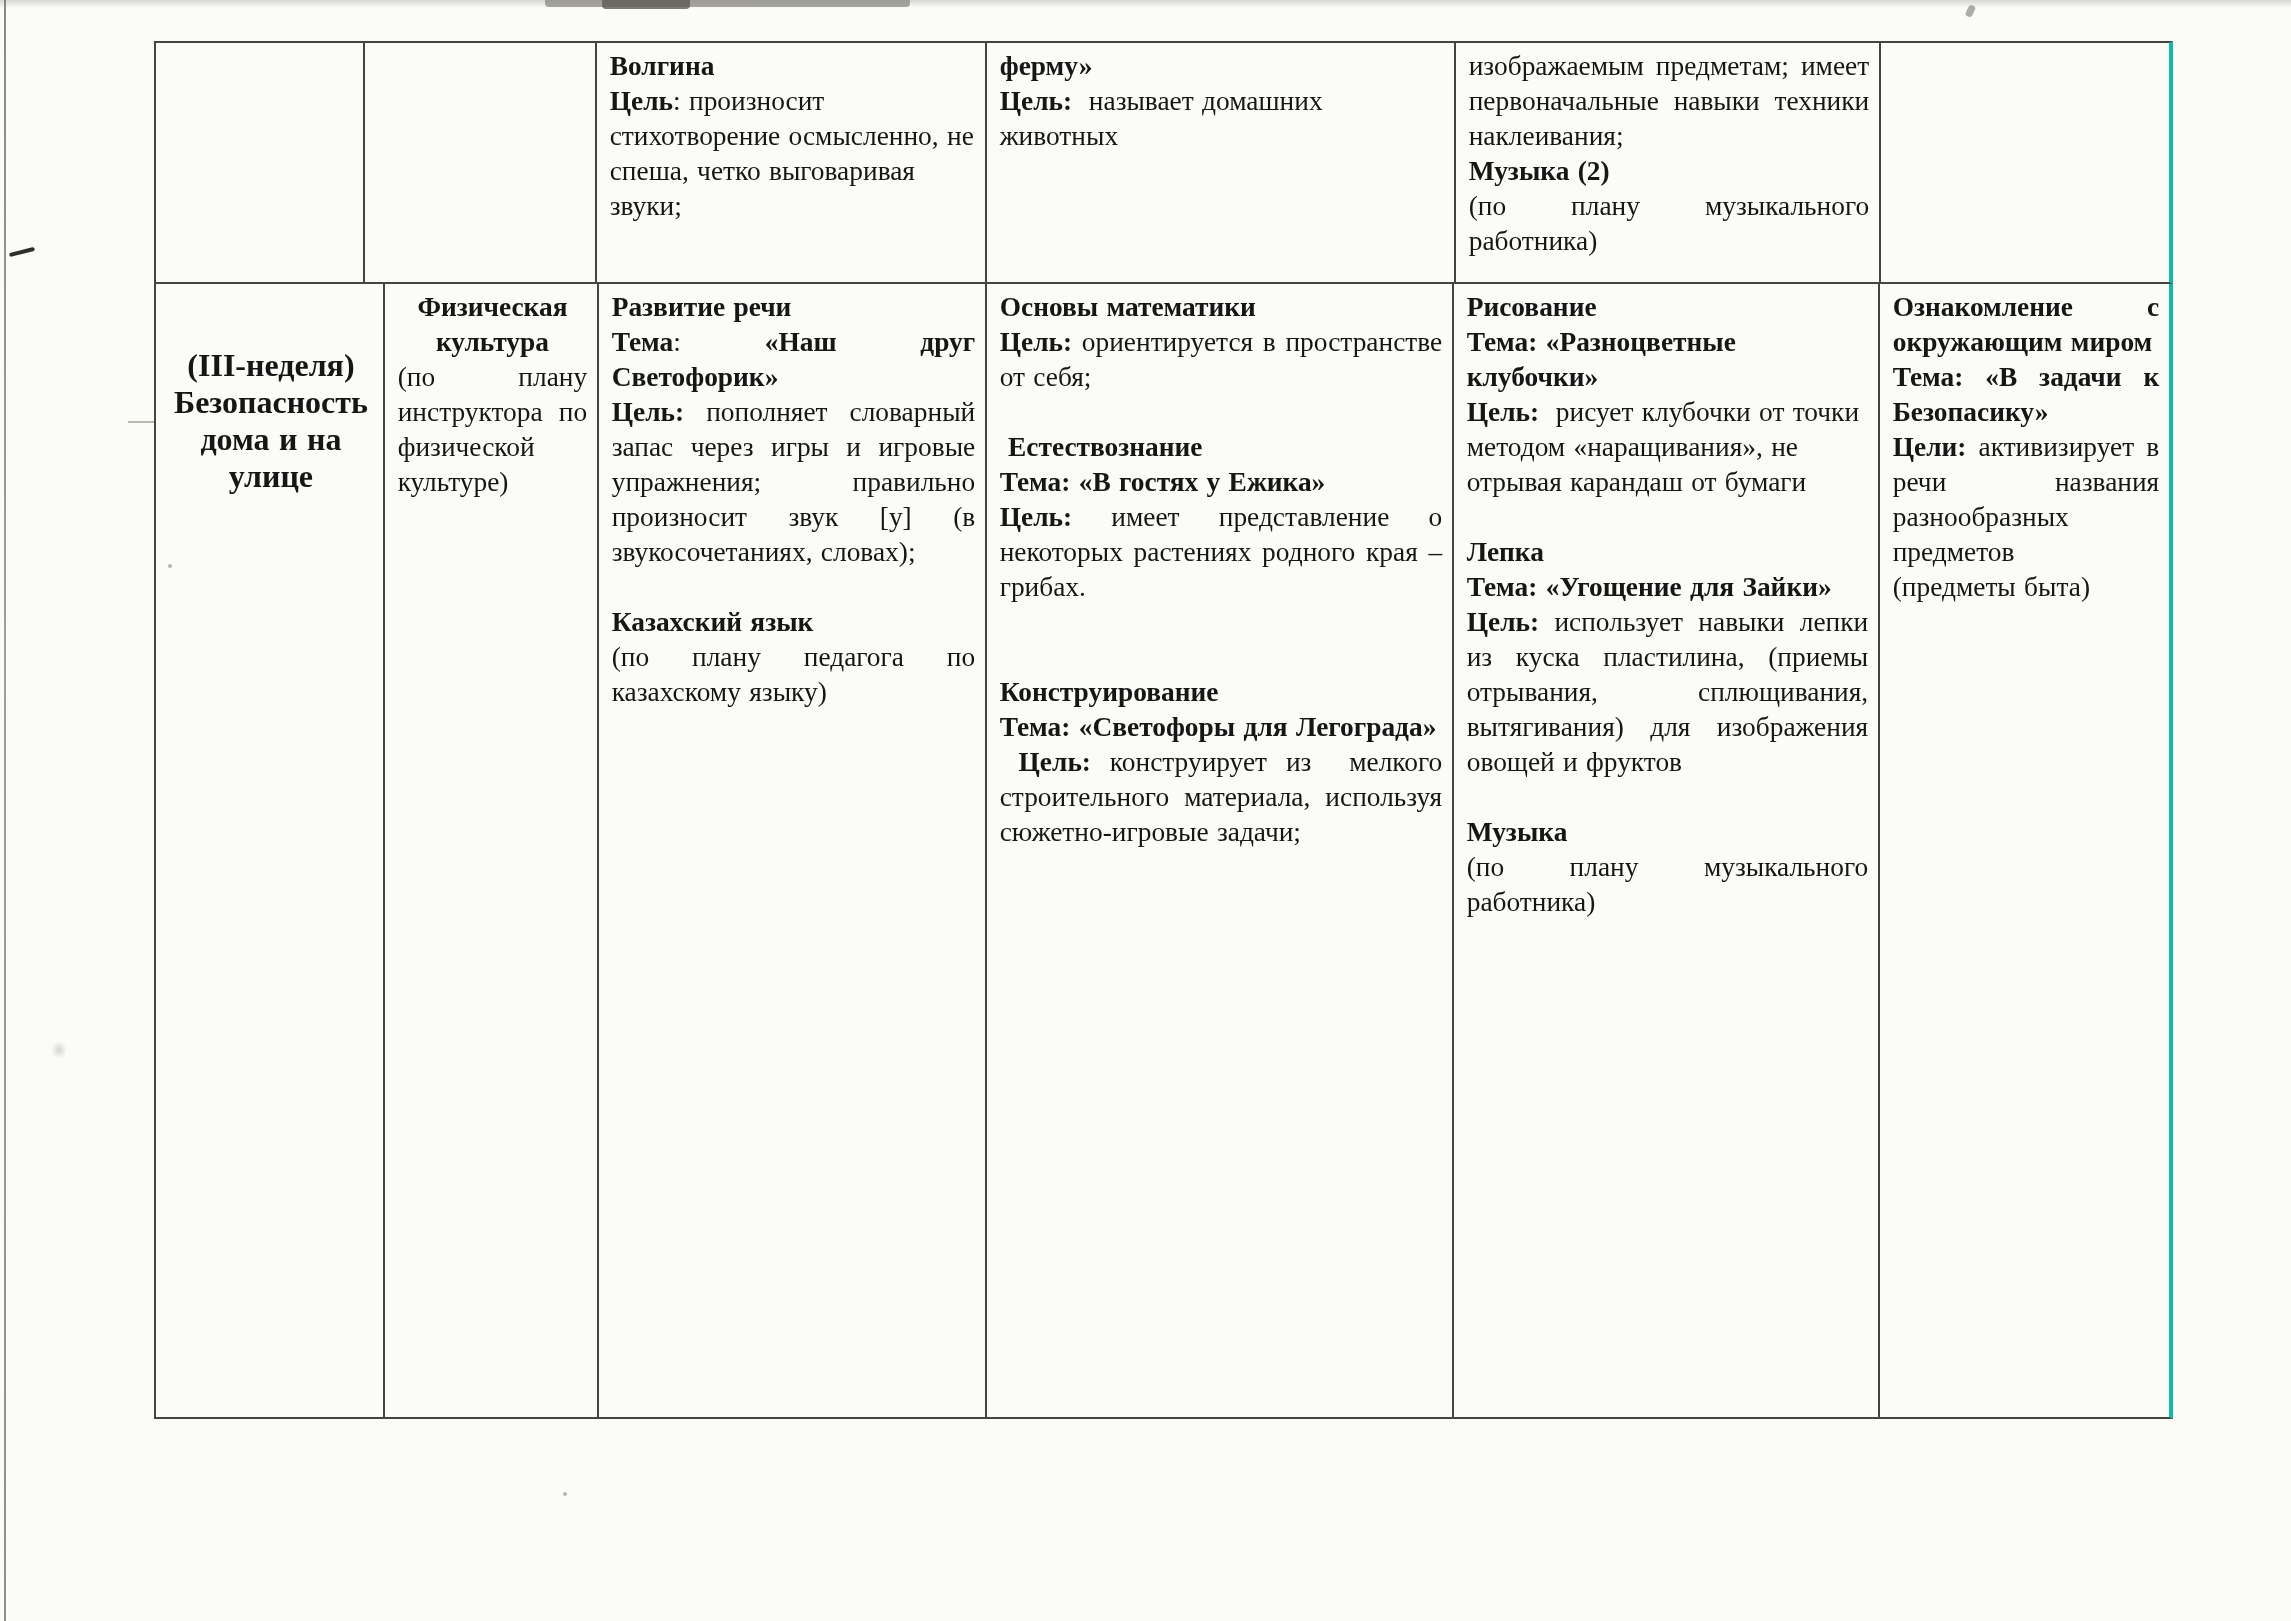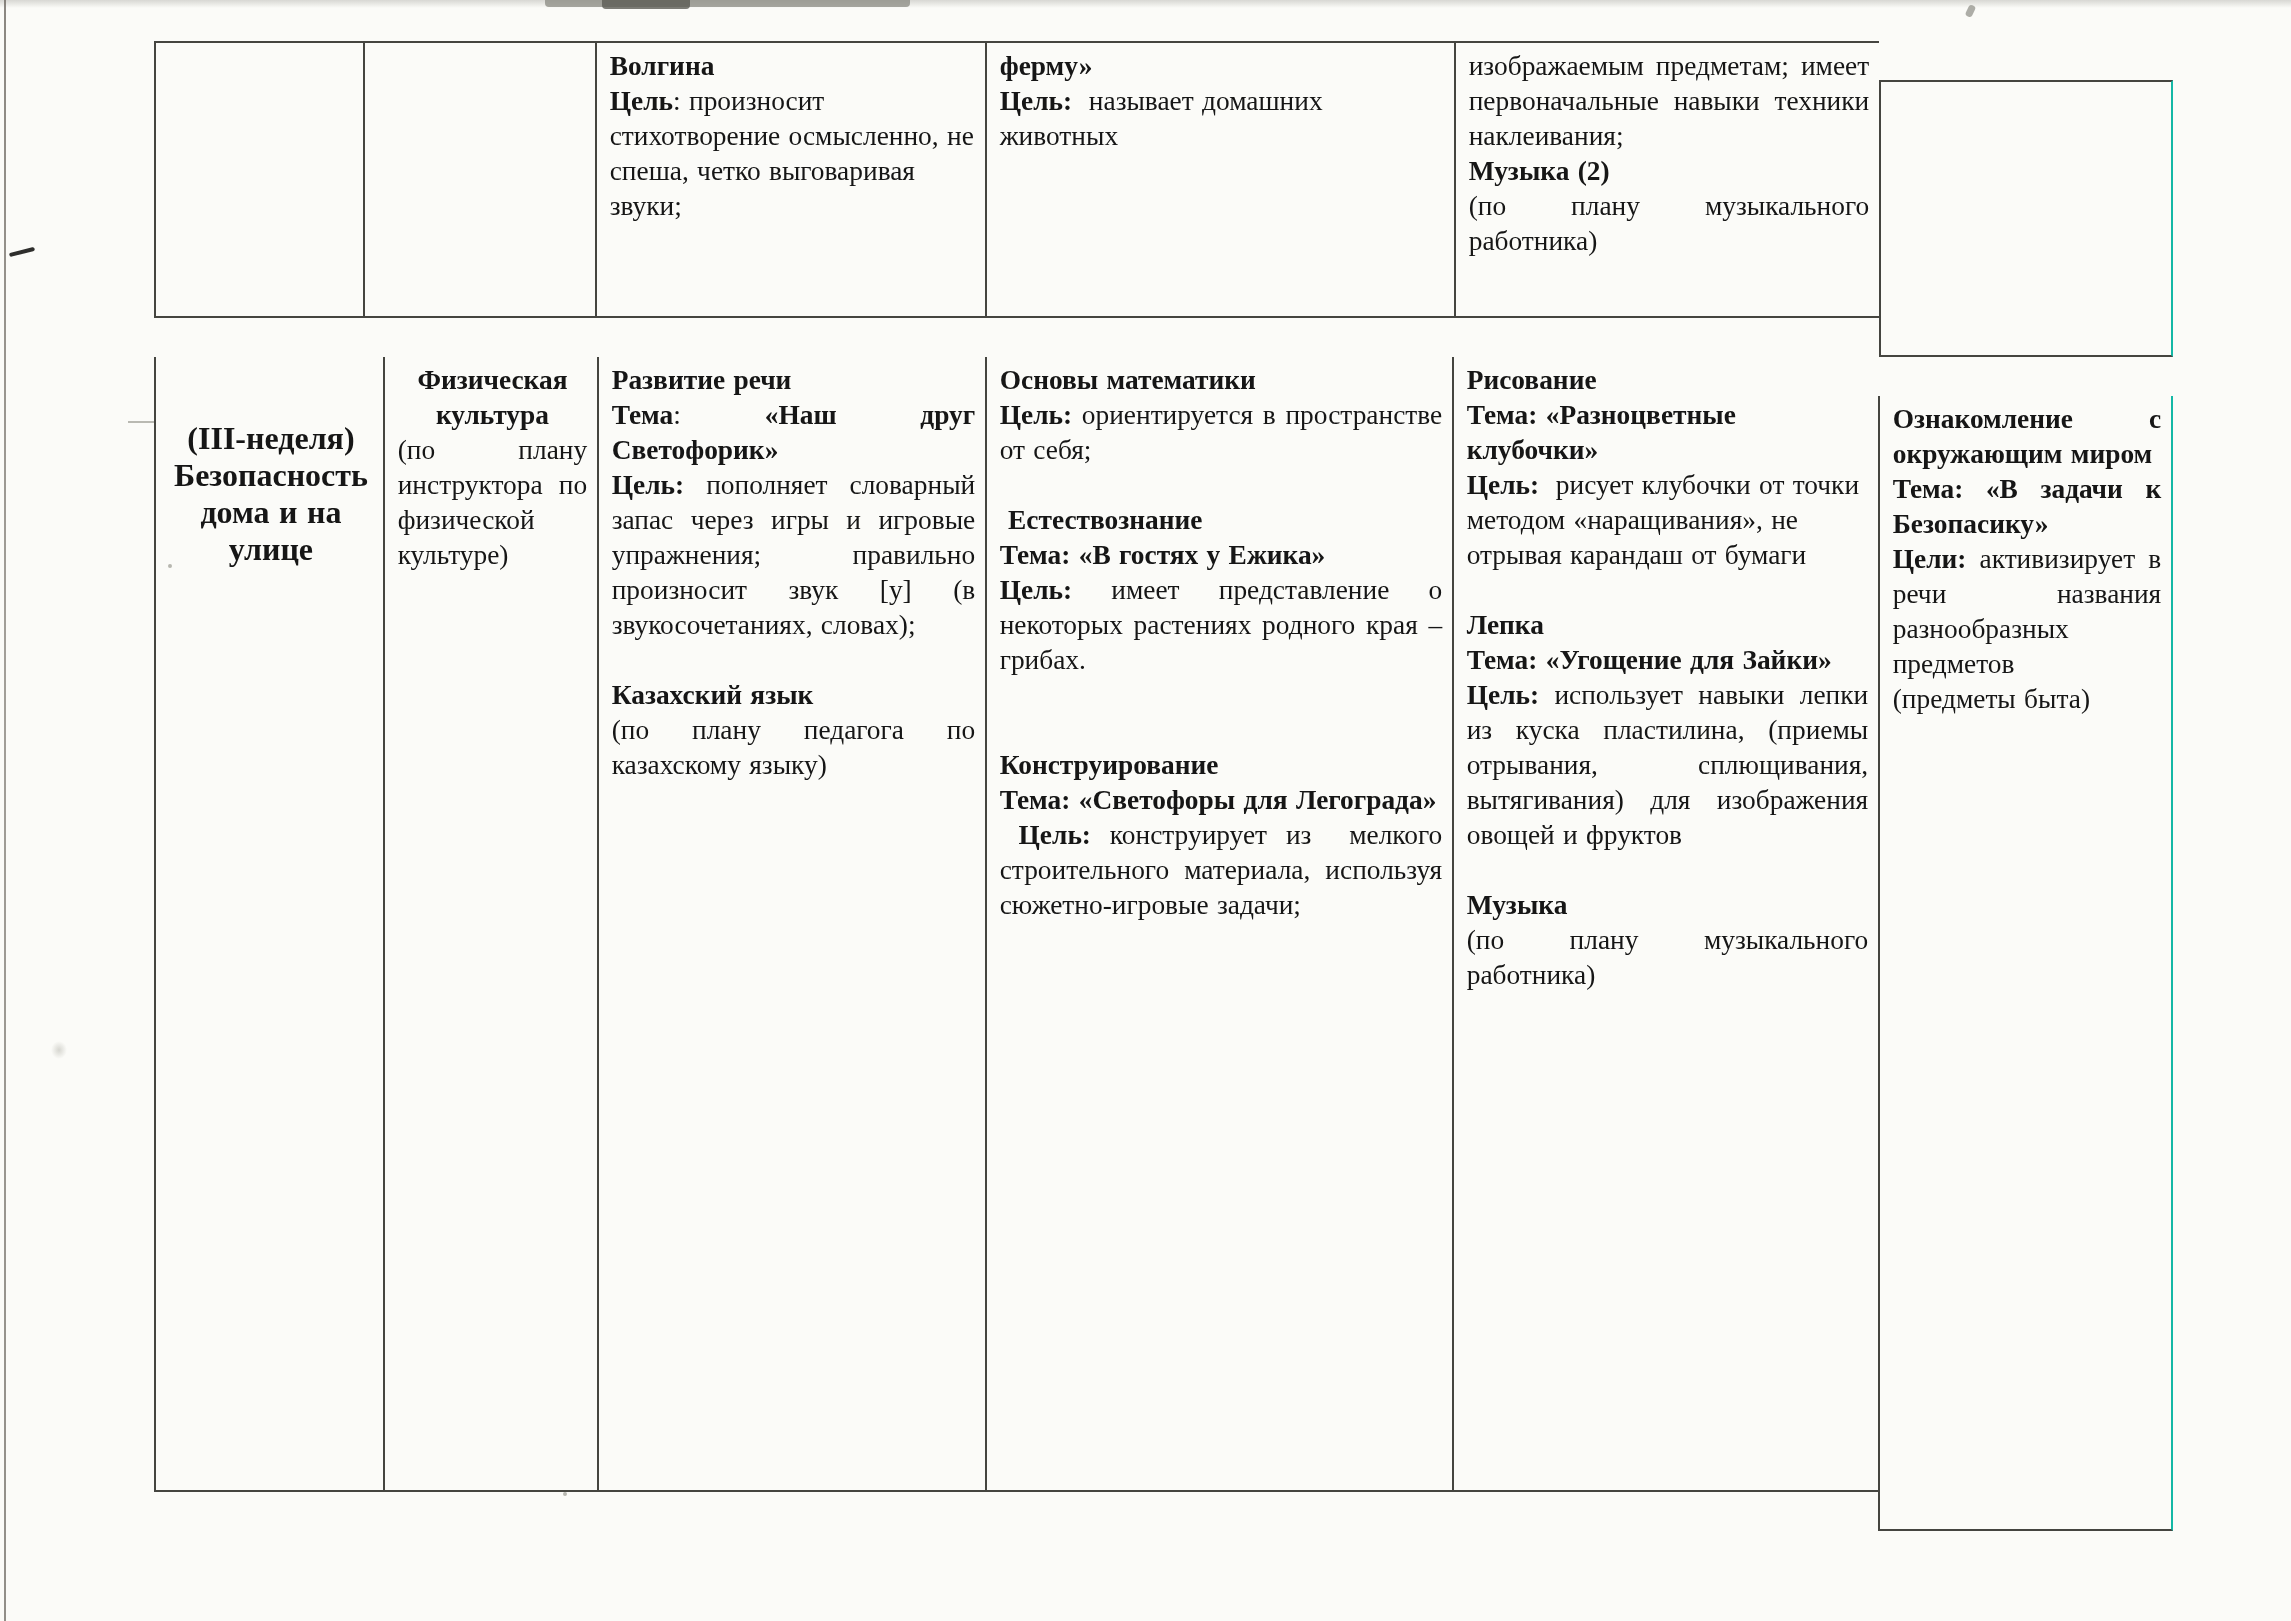--- a/index.html
+++ b/index.html
@@ -31,23 +31,23 @@
   .plan-table{position:absolute;left:154px;top:41px;width:2019px;}
   .trow{display:flex;}
   .cell{
     box-sizing:border-box;
     border-left:2px solid #454540;
     border-bottom:2px solid #454540;
     padding:5.9px 9.8px 5.9px 12.7px;
     font-size:27.4px;line-height:35px;word-spacing:1.5px;
     overflow:hidden;
   }
-  .trow1 .cell{border-top:2px solid #454540;height:277px;}
+  .trow1 .cell{border-top:2px solid #454540;height:243px;}
   .trow2 .cell{height:1135px;}
-  .cell.last{border-right:2px solid #14b8a6;margin-top:39px;}
+  .cell.last{border-right:4px solid #14b8a6;}
   
   .r1c0{width:209px}.r1c1{width:232px}.r1c2{width:390px}
   .r1c3{width:469px}.r1c4{width:425px}.r1c5{width:294px}
   
   .r2c0{width:229px}.r2c1{width:214px}.r2c2{width:388px}
   .r2c3{width:467px}.r2c4{width:426px}.r2c5{width:295px}
 
   .cell-week{font-size:32px;line-height:37px;padding-top:63px;}
   .para{margin:0;}
   .para.left{text-align:left;}

